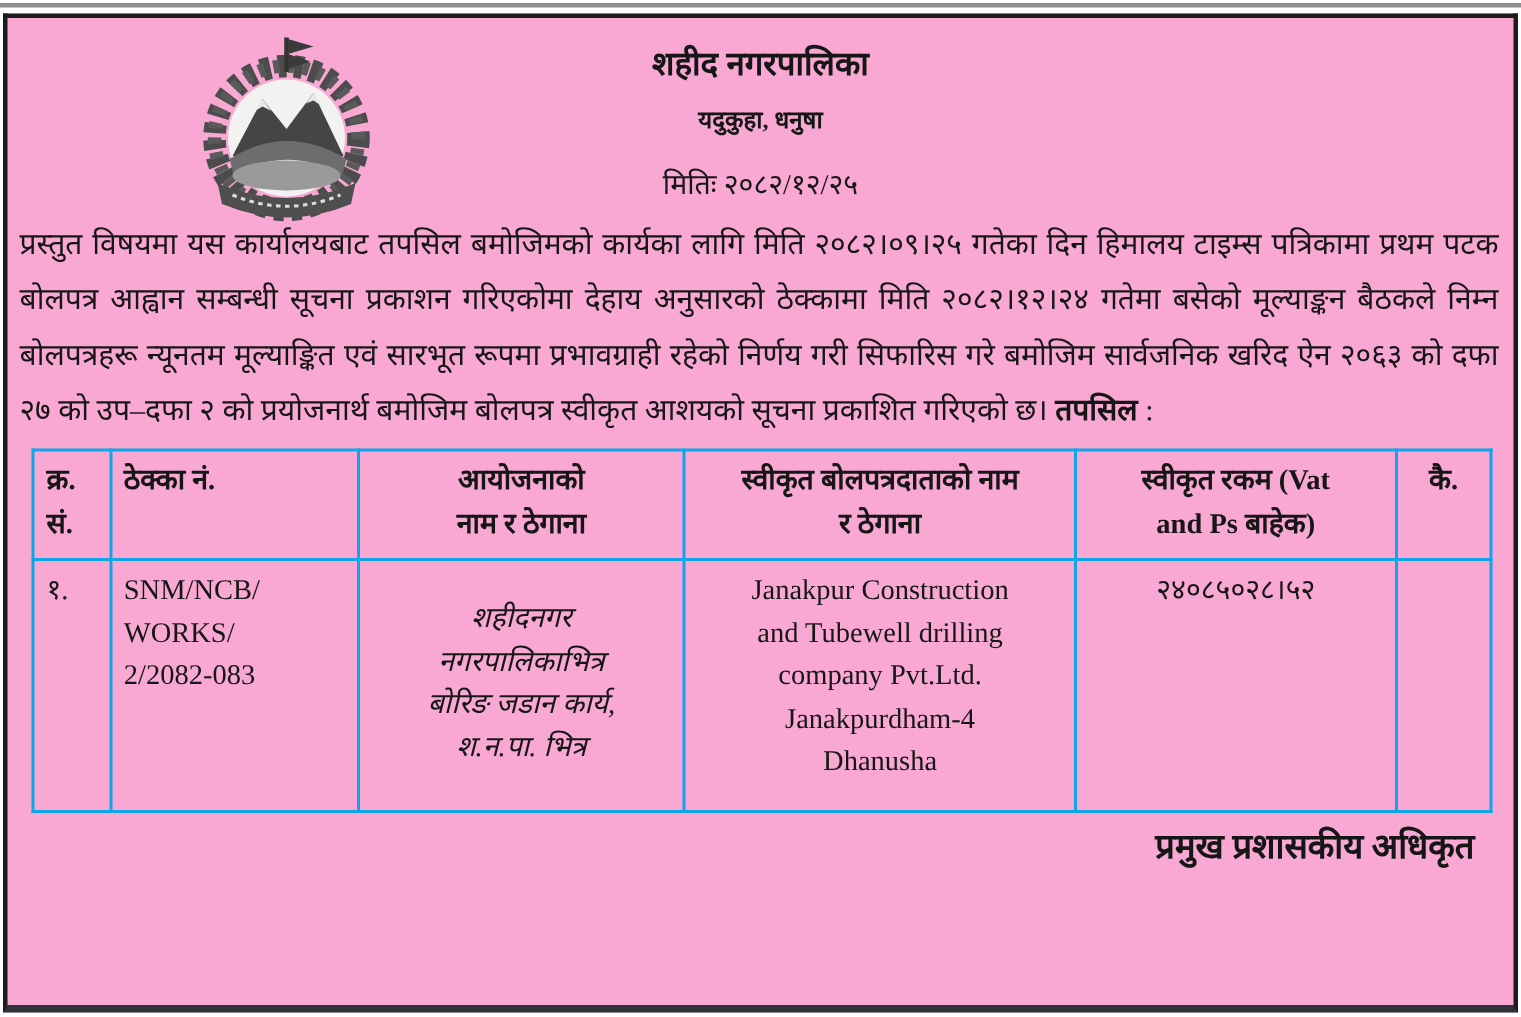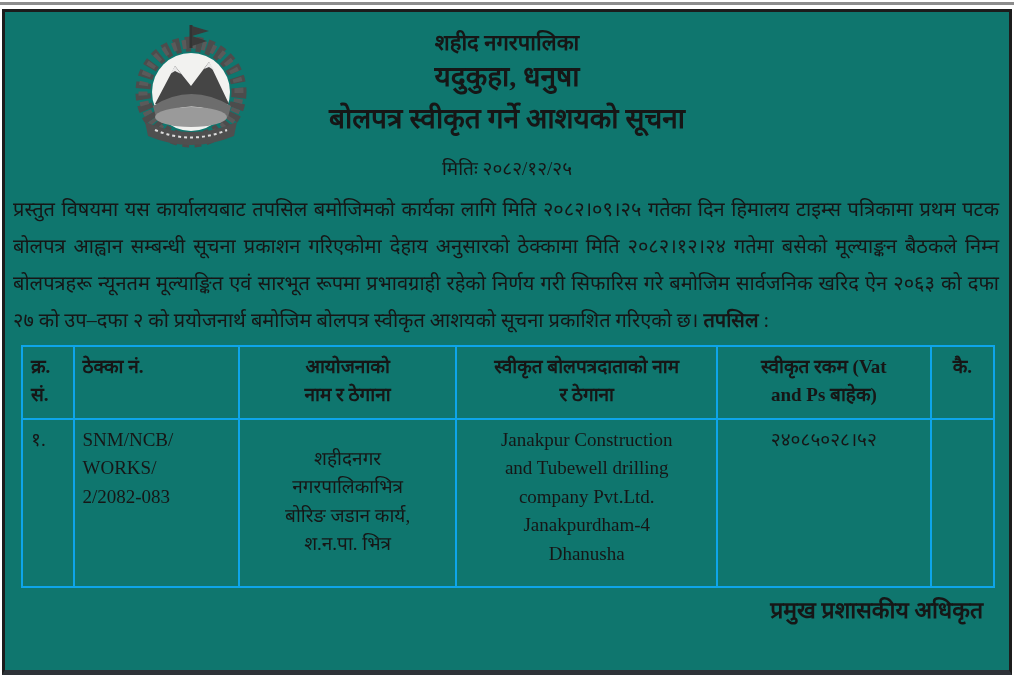--- a/index.html
+++ b/index.html
@@ -11,34 +11,34 @@
     position: relative;
     overflow: hidden;
   }
   .frame { position: absolute; inset: 0; background: #fff; }
   .top-rule {
     position: absolute; top: 2px; left: 0; right: 0;
     height: 3px; background: #8d8d8d;
   }
   .page {
     position: absolute; top: 9px; left: 2px; right: 2px; bottom: 3px;
-    background: #0f766e;
+    background: #f9a8d4;
     border: 3px solid #1c1c1c;
     border-bottom: 5px solid #2e3238;
     padding: 10px 0 0 0;
     overflow: hidden;
   }
   .letterhead { position: relative; text-align: center; }
   .logo {
     position: absolute; left: 110px; top: 2px;
     width: 152px; height: 130px;
   }
   .org-name   { font-size: 22px; font-weight: bold; padding-top: 4px; }
   .office     { font-size: 21px; font-weight: bold; margin-top: 12px; }
-  .addr       { font-size: 28px; font-weight: bold; }
+  .addr       { font-size: 16px; font-weight: bold; margin-top: 12px; }
   .notice-title { font-size: 28px; font-weight: bold; margin-top: 8px; line-height: 1.2; }
   .date-line  { font-size: 19px; margin-top: 19px; font-family: Liberation Serif, serif; }
 
   .body-text {
     margin: 10px 10px 0 8px;
     font-size: 20px;
     line-height: 37px;
     text-align: justify;
   }
   .body-text b { font-weight: bold; margin-top: 24px; }
@@ -61,21 +61,21 @@
     font-size: 19px;
     text-align: center;
     height: 72px;
   }
   table.tender th.left, table.tender td.left { text-align: left; padding-left: 8px; }
   table.tender td {
     font-size: 19px;
     text-align: center;
     height: 168px;
   }
-  table.tender td.mid { vertical-align: middle; }
+  table.tender td.mid { vertical-align: middle; font-style: italic; }
   .footer-sign {
     margin: 5px 26px 0 0;
     text-align: right;
     font-size: 23px;
     font-weight: bold;
   }
 </style>
 </head>
 <body>
 
@@ -102,21 +102,20 @@
           <path d="M38,82 Q76,58 116,82 L113,93 Q76,72 41,93 Z" fill="#6d6d6d"></path>
 
           <ellipse cx="76" cy="93" rx="36" ry="10" fill="#9a9a9a"></ellipse>
 
           <path d="M30,98 Q76,118 122,98 L119,112 Q76,130 33,112 Z" fill="#4f4f4f"></path>
           <path d="M40,106 Q76,121 112,106" fill="none" stroke="#dddddd" stroke-width="2" stroke-dasharray="3 3"></path>
         </svg>
       </div>
       <div class="org-name">शहीद नगरपालिका</div>
       <div class="addr">यदुकुहा, धनुषा</div>
-      <div class="notice-title">बोलपत्र स्वीकृत गर्ने आशयको सूचना</div>
       <div class="date-line">मितिः २०८२/१२/२५</div>
     </div>
 
     <p class="body-text"><span>प्रस्तुत विषयमा यस कार्यालयबाट तपसिल बमोजिमको कार्यका लागि मिति २०८२।०९।२५ गतेका दिन हिमालय टाइम्स पत्रिकामा प्रथम पटक बोलपत्र आह्वान सम्बन्धी सूचना प्रकाशन गरिएकोमा देहाय अनुसारको ठेक्कामा मिति २०८२।१२।२४ गतेमा बसेको मूल्याङ्कन बैठकले निम्न बोलपत्रहरू न्यूनतम मूल्याङ्कित एवं सारभूत रूपमा प्रभावग्राही रहेको निर्णय गरी सिफारिस गरे बमोजिम सार्वजनिक खरिद ऐन २०६३ को दफा २७ को उप–दफा २ को प्रयोजनार्थ बमोजिम बोलपत्र स्वीकृत आशयको सूचना प्रकाशित गरिएको छ। </span><b>तपसिल</b><span> :</span></p>
 
     <table class="tender">
       <colgroup>
         <col style="width:5.3%">
         <col style="width:17.0%">
         <col style="width:22.4%">

